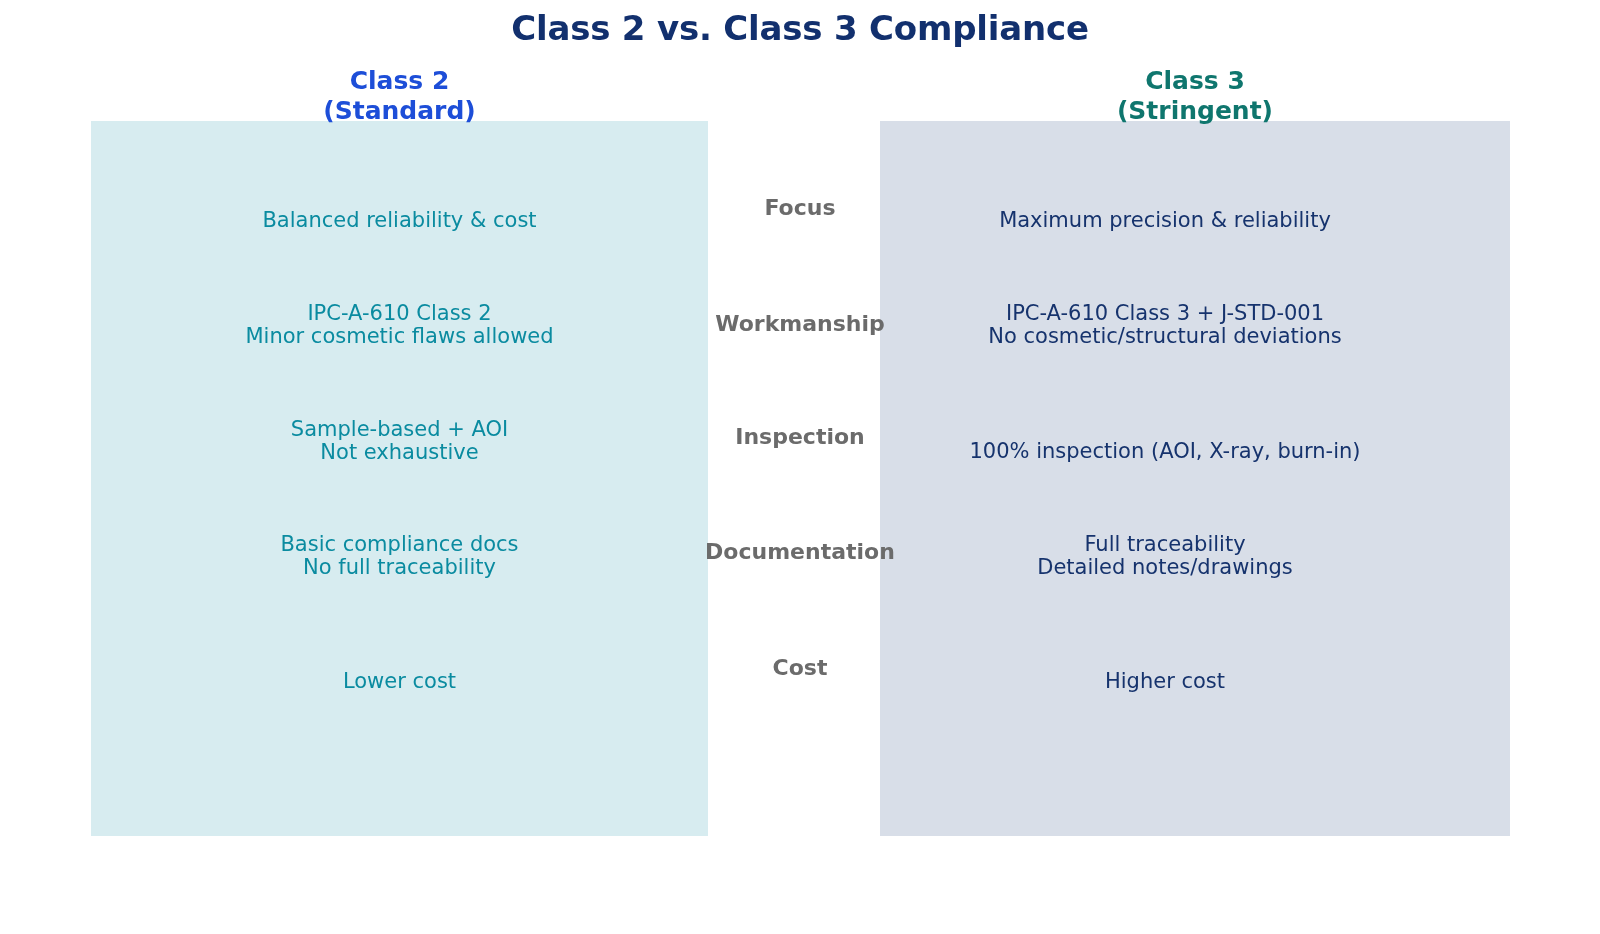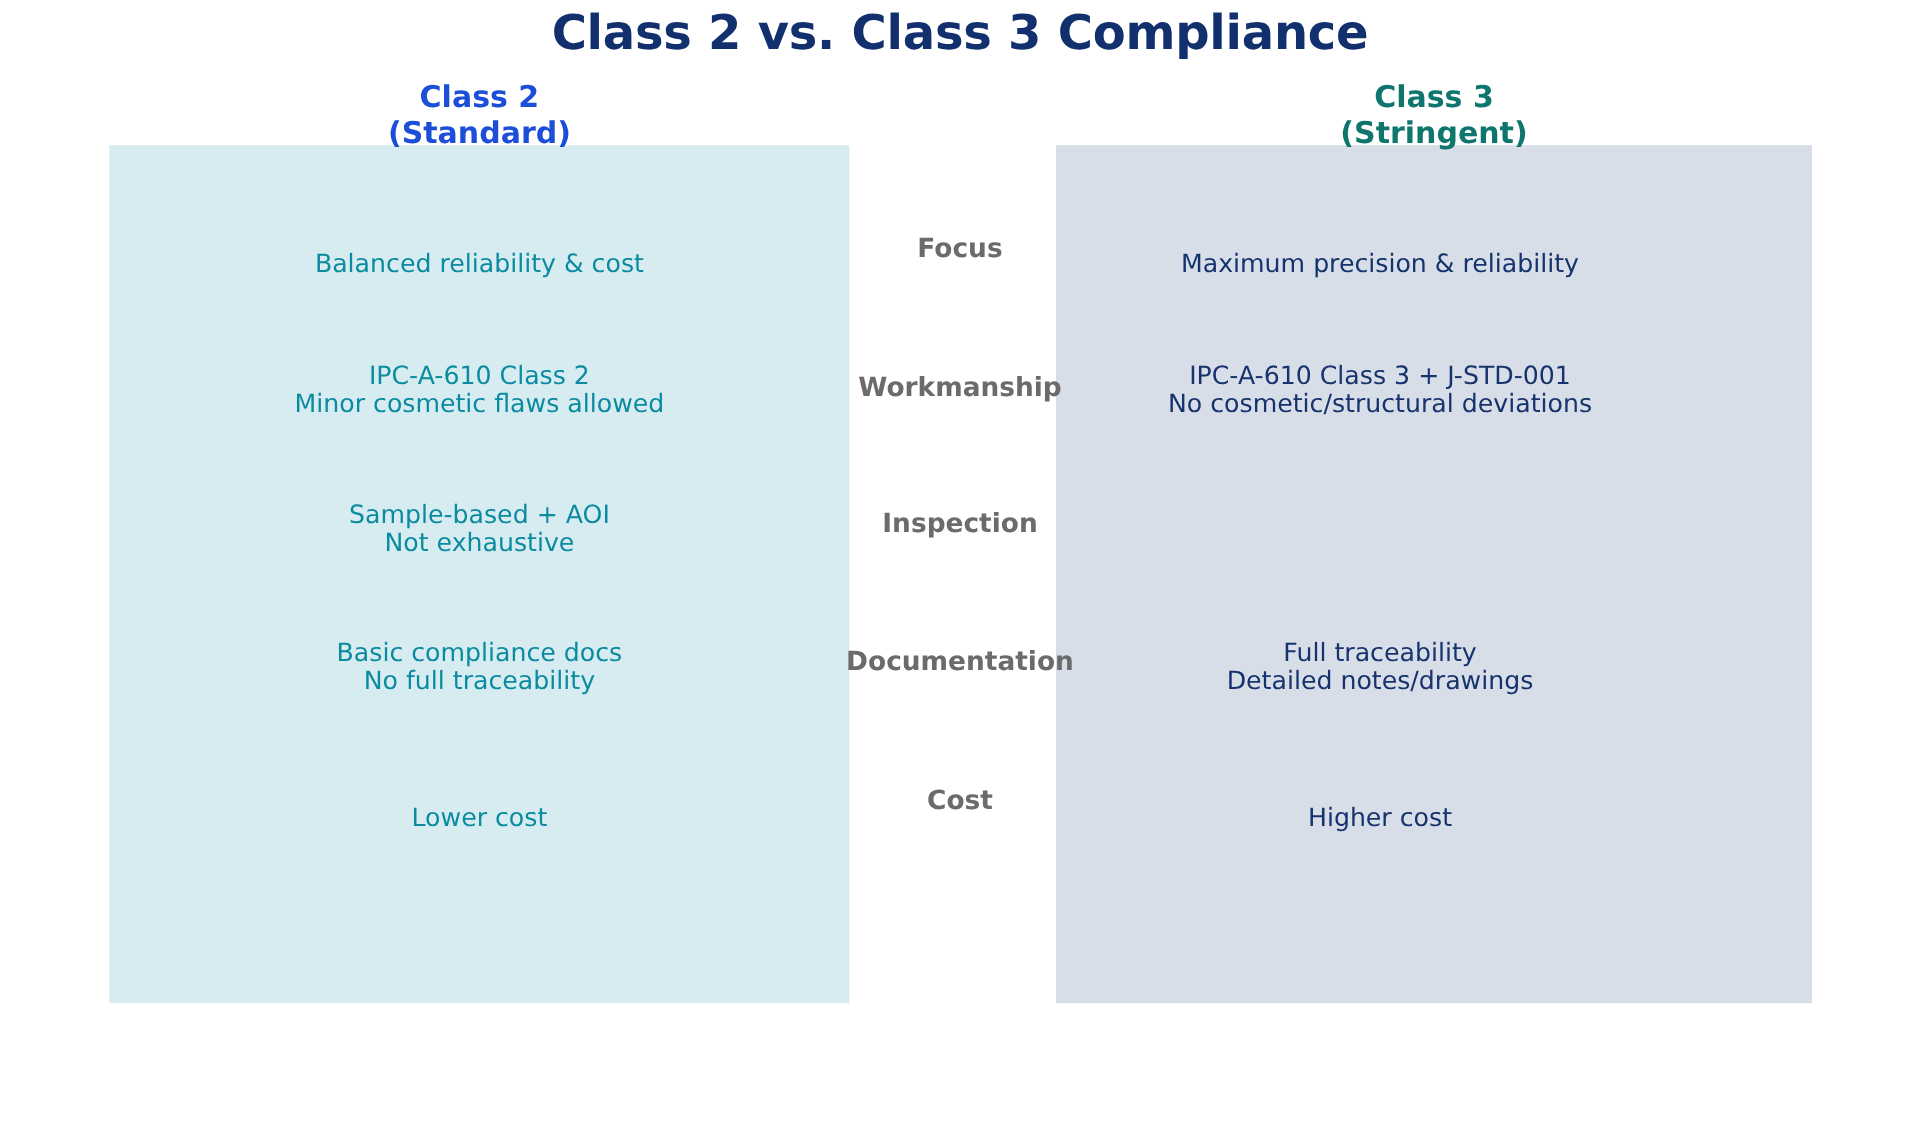--- a/index.html
+++ b/index.html
@@ -22,21 +22,21 @@
     height: 934px;
   }
 
   
   .chart-title {
     position: absolute;
     left: 0;
     top: 8px;
     width: 1600px;
     text-align: center;
-    font-size: 40px;
+    font-size: 34px;
     font-weight: bold;
     color: #12306e;
     letter-spacing: -0.2px;
     line-height: 40px;
     white-space: nowrap;
   }
 
   
   .col-header {
     position: absolute;
@@ -113,20 +113,21 @@
 
   .cell.left {
     left: 91px;
     width: 617px;
     color: #0a8ba0;
   }
   .cell.right {
     left: 880px;
     width: 540px;
     color: #16336d;
+    padding-left: 15px;
   }
 </style>
 </head>
 <body>
 
 <div id="figure">
 
   <div class="chart-title">Class 2 vs. Class 3 Compliance</div>
 
   <div class="panel" id="panel-left"></div>
@@ -159,20 +160,23 @@
   <div class="cell right" style="top:302px;">
     <span class="line">IPC-A-610 Class 3 + J-STD-001</span>
     <span class="line">No cosmetic/structural deviations</span>
   </div>
 
   <div class="row-label" style="top:396px;">Inspection</div>
   <div class="cell left" style="top:418px;">
     <span class="line">Sample-based + AOI</span>
     <span class="line">Not exhaustive</span>
   </div>
+  <div class="cell right" style="top:440px;">
+    <span class="line">100% inspection (AOI, X-ray, burn-in)</span>
+  </div>
 
   <div class="row-label" style="top:511px;">Documentation</div>
   <div class="cell left" style="top:533px;">
     <span class="line">Basic compliance docs</span>
     <span class="line">No full traceability</span>
   </div>
   <div class="cell right" style="top:533px;">
     <span class="line">Full traceability</span>
     <span class="line">Detailed notes/drawings</span>
   </div>

